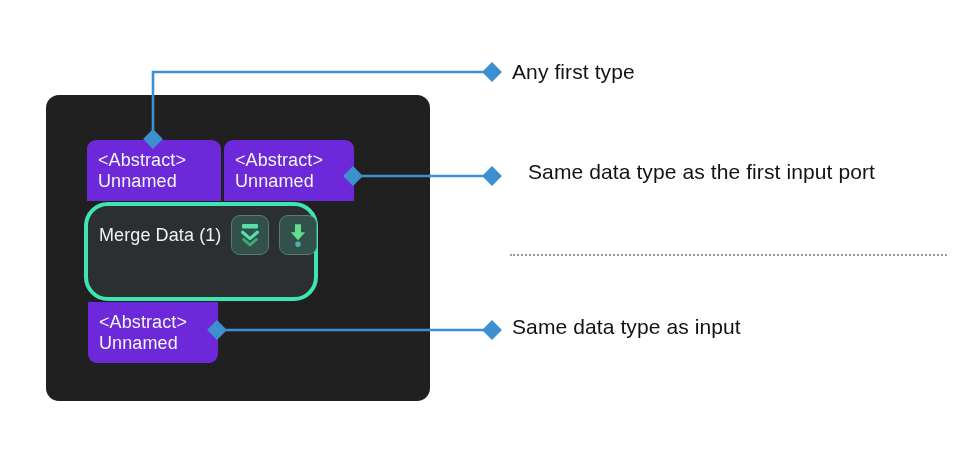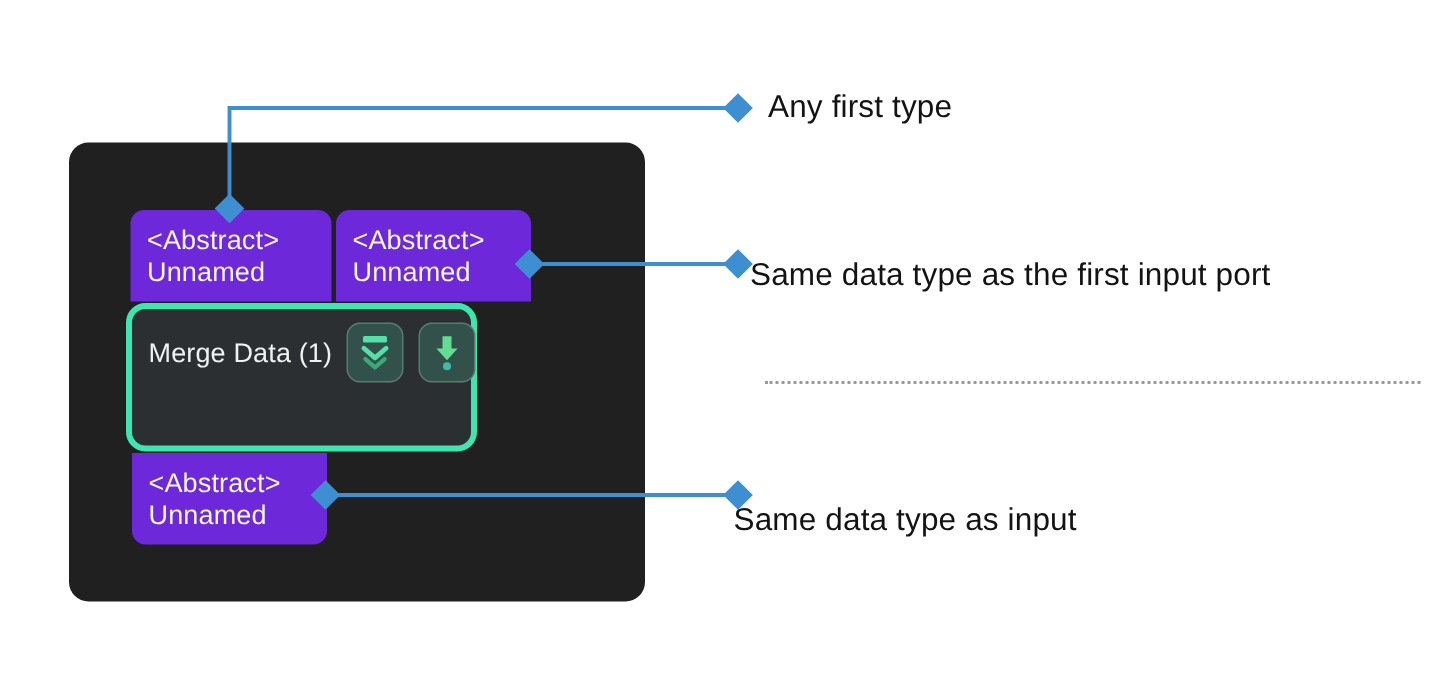--- a/index.html
+++ b/index.html
@@ -59,21 +59,21 @@
   }
 
   
   #node-body {
     position: absolute;
     left: 84px; top: 202px;
     width: 234px; height: 99px;
     box-sizing: border-box;
     background: #2b2f31;
     border: 4px solid #3fe5b0;
-    border-radius: 13px;
+    border-radius: 24px;
     display: flex;
     align-items: flex-start;
   }
   #node-header {
     display: flex;
     align-items: center;
     gap: 10px;
     padding: 9px 0 0 11px;
     width: 100%;
     box-sizing: border-box;
@@ -107,22 +107,22 @@
   }
 
   .legend-label {
     position: absolute;
     font-size: 21px;
     color: #131313;
     white-space: nowrap;
     letter-spacing: .1px;
   }
   #legend-label-0 { left: 512px; top: 60px; }
-  #legend-label-1 { left: 500px; top: 160px; margin-top: 12px; }
-  #legend-label-2 { left: 489px; top: 315px; margin-top: 20px; }
+  #legend-label-1 { left: 528px; top: 160px; }
+  #legend-label-2 { left: 512px; top: 315px; }
 
   
   #legend-separator {
     position: absolute;
     left: 510px; top: 254px;
     width: 437px; height: 0;
     border-top: 2px dotted #9b9b9b;
   }
 </style>
 </head>

